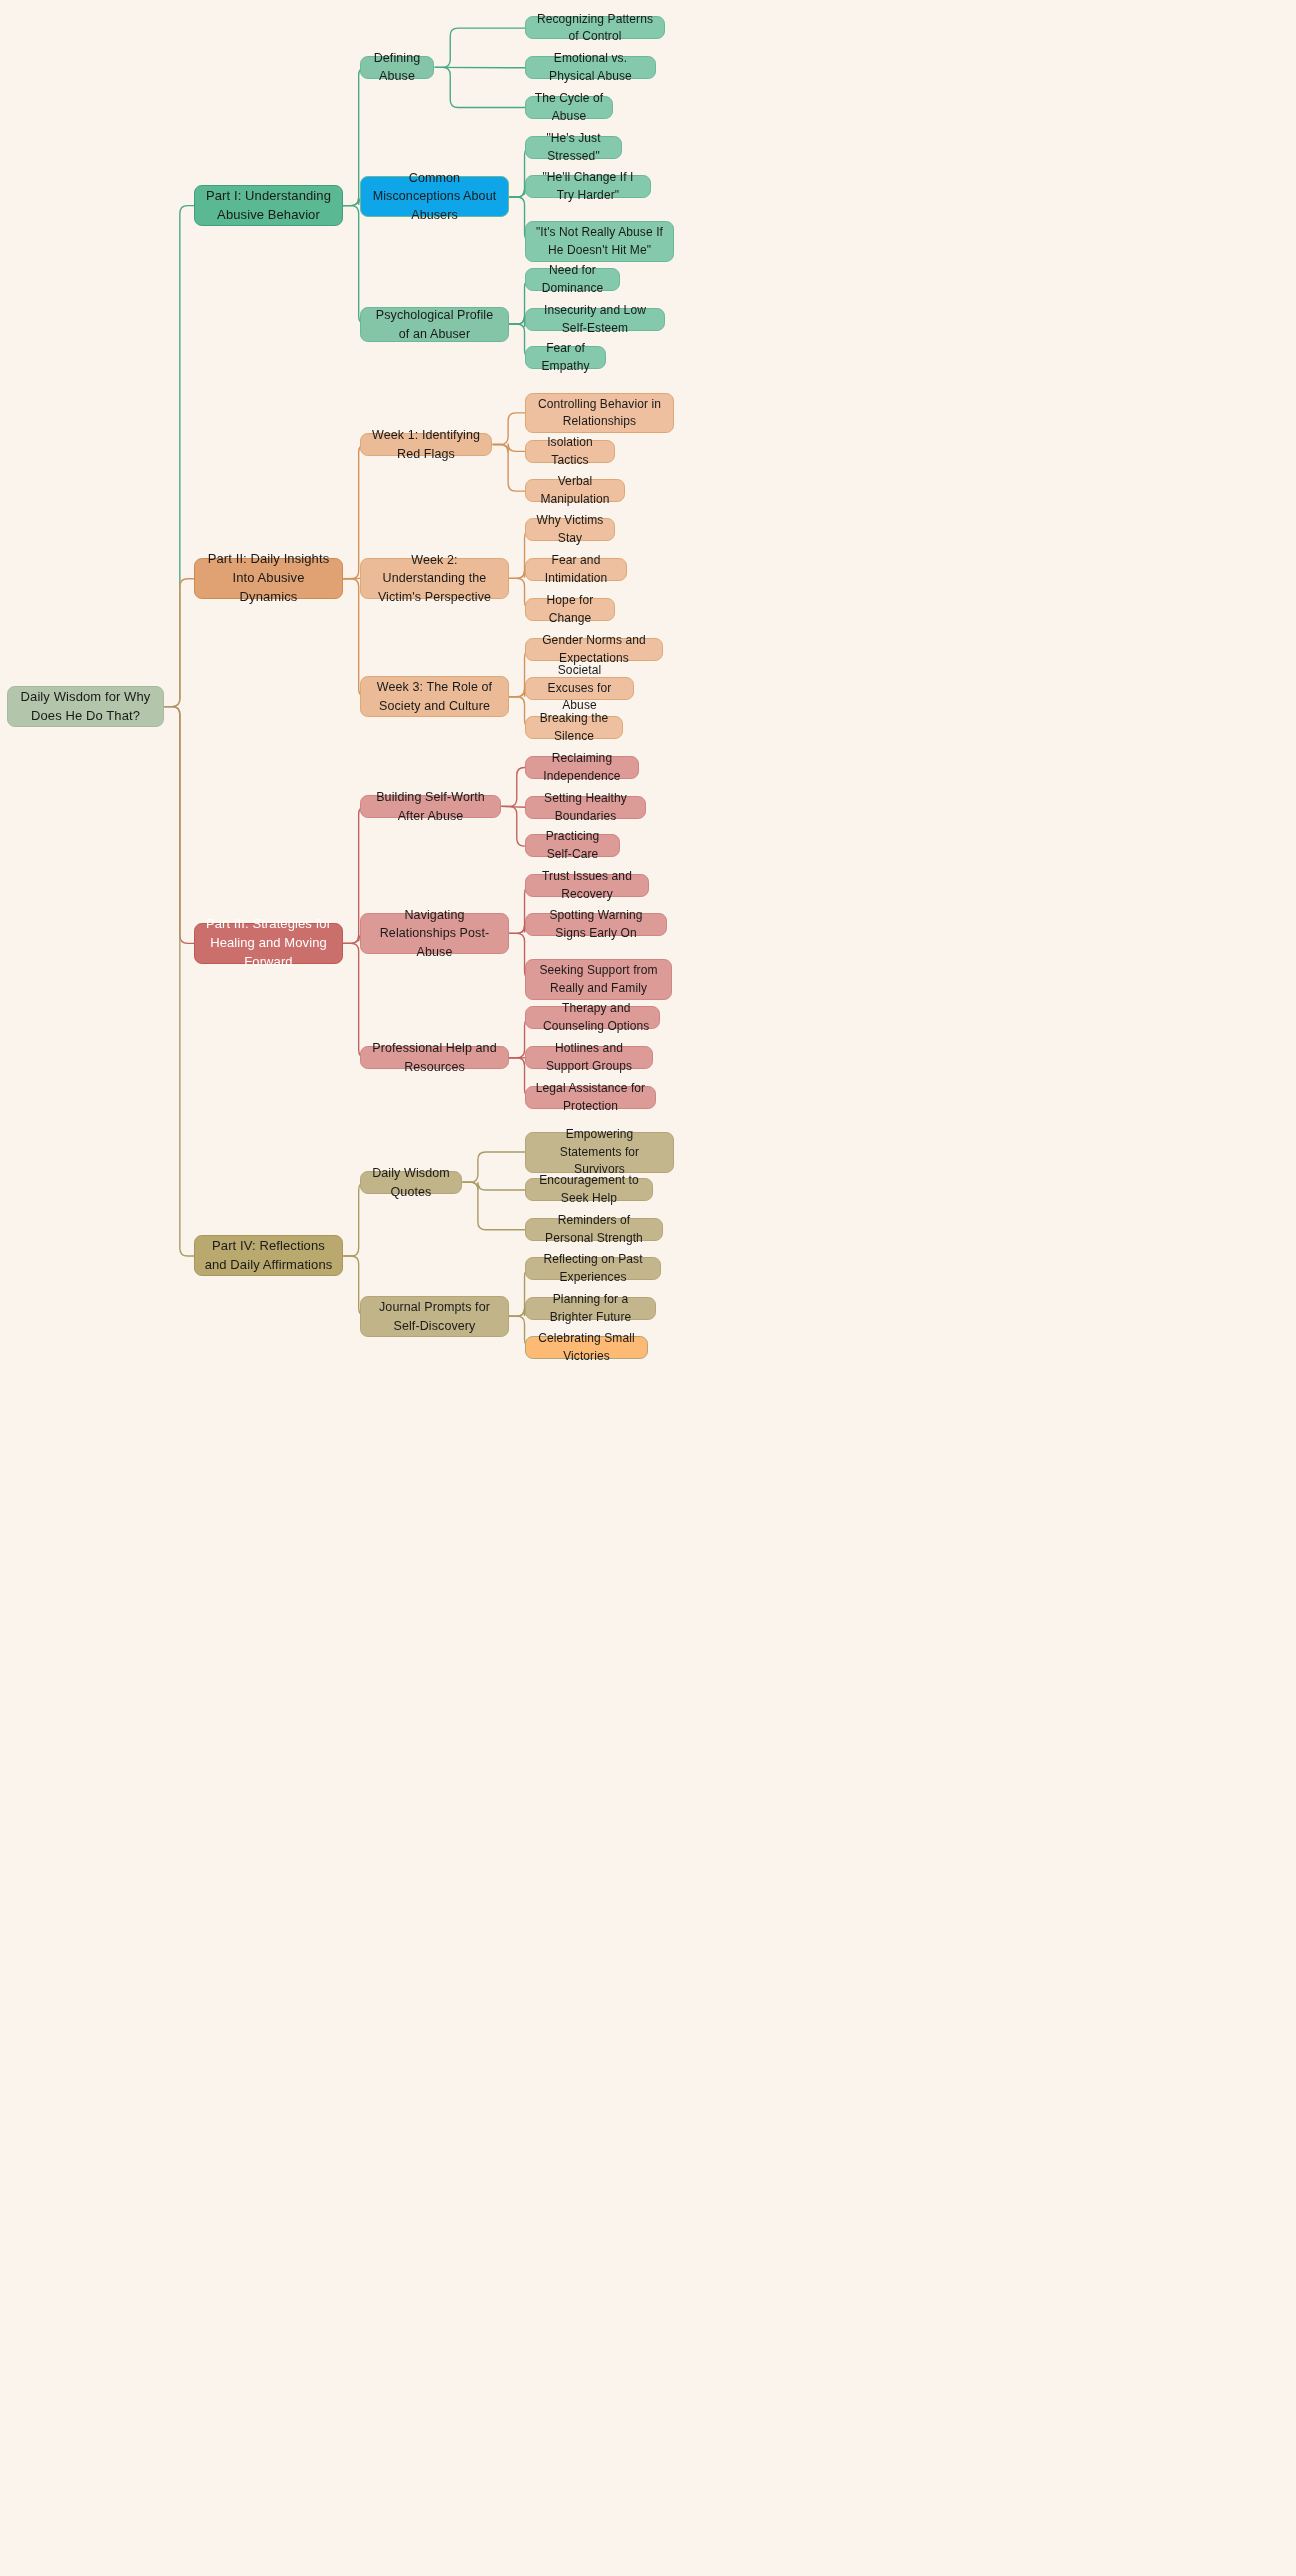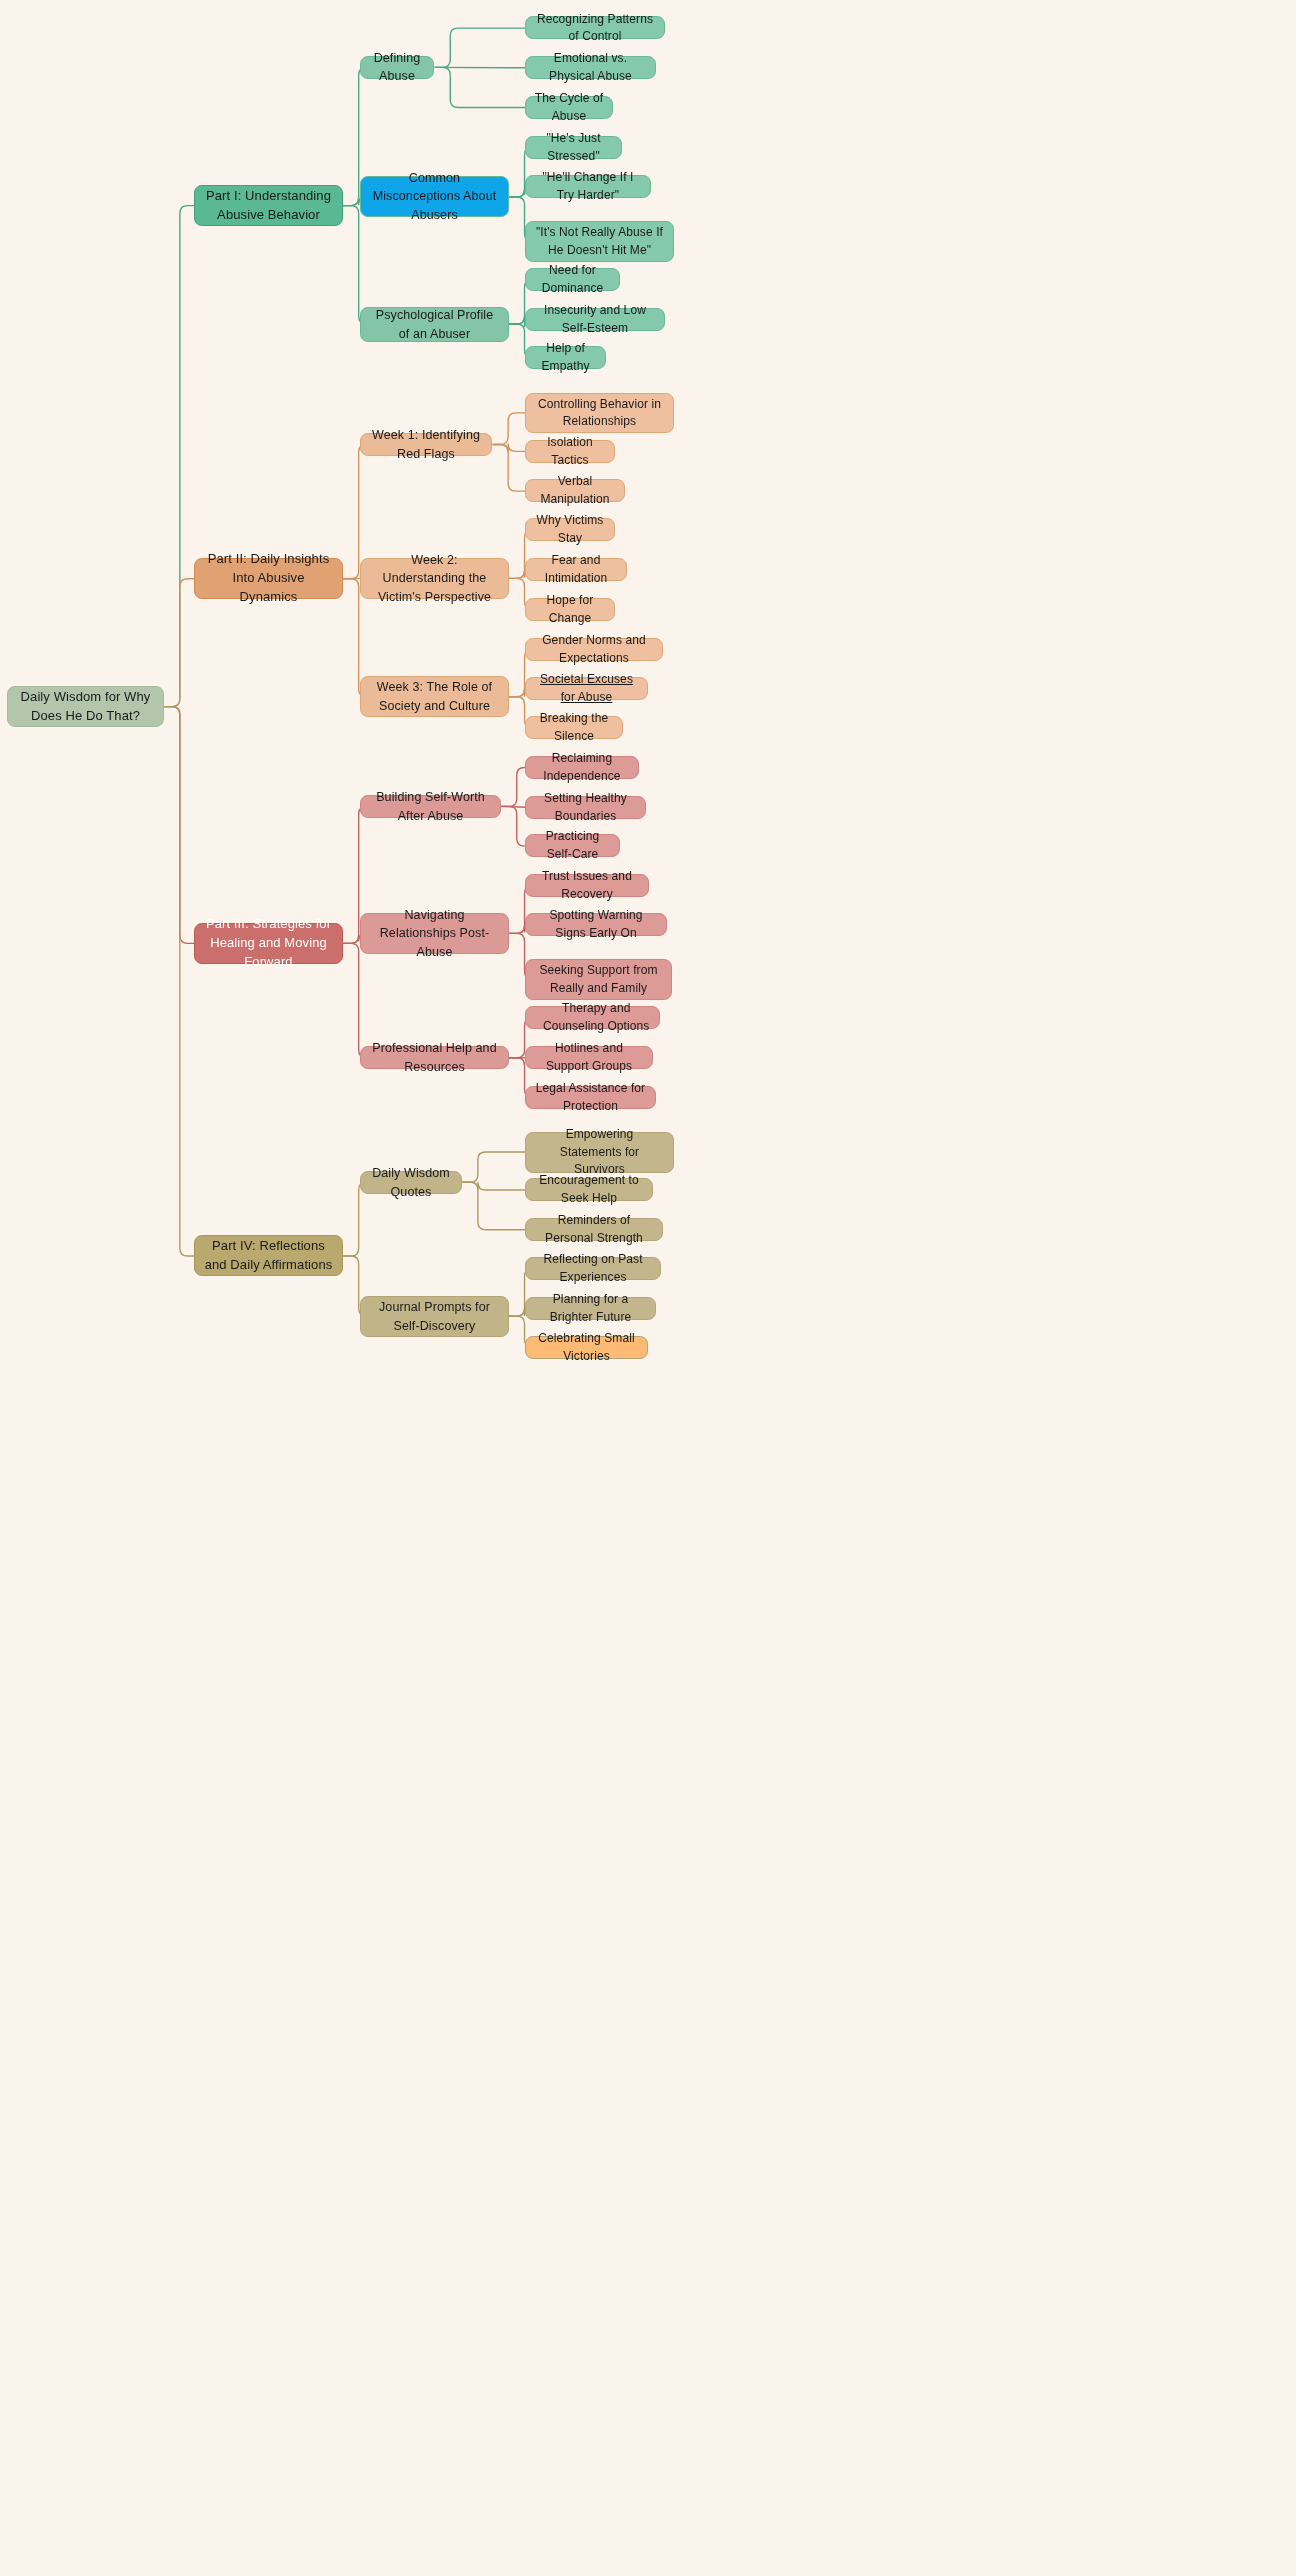--- a/index.html
+++ b/index.html
@@ -117,21 +117,21 @@
       <div class="node lvl2" style="left: 360px; top: 307px; width: 149px; min-height: 35px; height: 35px; background: rgb(132, 197, 168); border-color: rgb(107, 183, 154);">
         <span>Psychological Profile of an Abuser</span>
       </div>
       <div class="node lvl3" style="left: 525px; top: 268px; width: 95px; min-height: 23px; height: 23px; background: rgb(132, 201, 172); border-color: rgb(107, 183, 154);">
         <span>Need for Dominance</span>
       </div>
       <div class="node lvl3" style="left: 525px; top: 308px; width: 140px; min-height: 23px; height: 23px; background: rgb(132, 201, 172); border-color: rgb(107, 183, 154);">
         <span>Insecurity and Low Self-Esteem</span>
       </div>
       <div class="node lvl3" style="left: 525px; top: 346px; width: 81px; min-height: 23px; height: 23px; background: rgb(132, 201, 172); border-color: rgb(107, 183, 154);">
-        <span>Help of Empathy</span>
+        <span>Fear of Empathy</span>
       </div>
       <div class="node lvl1" style="left: 194px; top: 558px; width: 149px; min-height: 41px; height: 41px; background: rgb(224, 162, 114); border-color: rgb(207, 138, 82);">
         <span>Part II: Daily Insights Into Abusive Dynamics</span>
       </div>
       <div class="node lvl2" style="left: 360px; top: 433px; width: 132px; min-height: 23px; height: 23px; background: rgb(234, 187, 150); border-color: rgb(221, 168, 117);">
         <span>Week 1: Identifying Red Flags</span>
       </div>
       <div class="node lvl3" style="left: 525px; top: 393px; width: 149px; min-height: 40px; height: 40px; background: rgb(238, 192, 160); border-color: rgb(221, 168, 117);">
         <span>Controlling Behavior in Relationships</span>
       </div>
@@ -152,21 +152,21 @@
       </div>
       <div class="node lvl3" style="left: 525px; top: 598px; width: 90px; min-height: 23px; height: 23px; background: rgb(238, 192, 160); border-color: rgb(221, 168, 117);">
         <span>Hope for Change</span>
       </div>
       <div class="node lvl2" style="left: 360px; top: 676px; width: 149px; min-height: 41px; height: 41px; background: rgb(234, 187, 150); border-color: rgb(221, 168, 117);">
         <span>Week 3: The Role of Society and Culture</span>
       </div>
       <div class="node lvl3" style="left: 525px; top: 638px; width: 138px; min-height: 23px; height: 23px; background: rgb(238, 192, 160); border-color: rgb(221, 168, 117);">
         <span>Gender Norms and Expectations</span>
       </div>
-      <div class="node lvl3" style="left: 525px; top: 677px; width: 123px; min-height: 23px; height: 23px; background: rgb(238, 192, 160); border-color: rgb(221, 168, 117); text-decoration: underline;">
+      <div class="node lvl3" style="left: 525px; top: 677px; width: 109px; min-height: 23px; height: 23px; background: rgb(238, 192, 160); border-color: rgb(221, 168, 117);">
         <span>Societal Excuses for Abuse</span>
       </div>
       <div class="node lvl3" style="left: 525px; top: 716px; width: 98px; min-height: 23px; height: 23px; background: rgb(238, 192, 160); border-color: rgb(221, 168, 117);">
         <span>Breaking the Silence</span>
       </div>
       <div class="node lvl1 white-text" style="left: 194px; top: 923px; width: 149px; min-height: 41px; height: 41px; background: rgb(202, 111, 107); border-color: rgb(188, 90, 85);">
         <span>Part III: Strategies for Healing and Moving Forward</span>
       </div>
       <div class="node lvl2" style="left: 360px; top: 795px; width: 141px; min-height: 23px; height: 23px; background: rgb(220, 154, 150); border-color: rgb(207, 133, 129);">
         <span>Building Self-Worth After Abuse</span>

